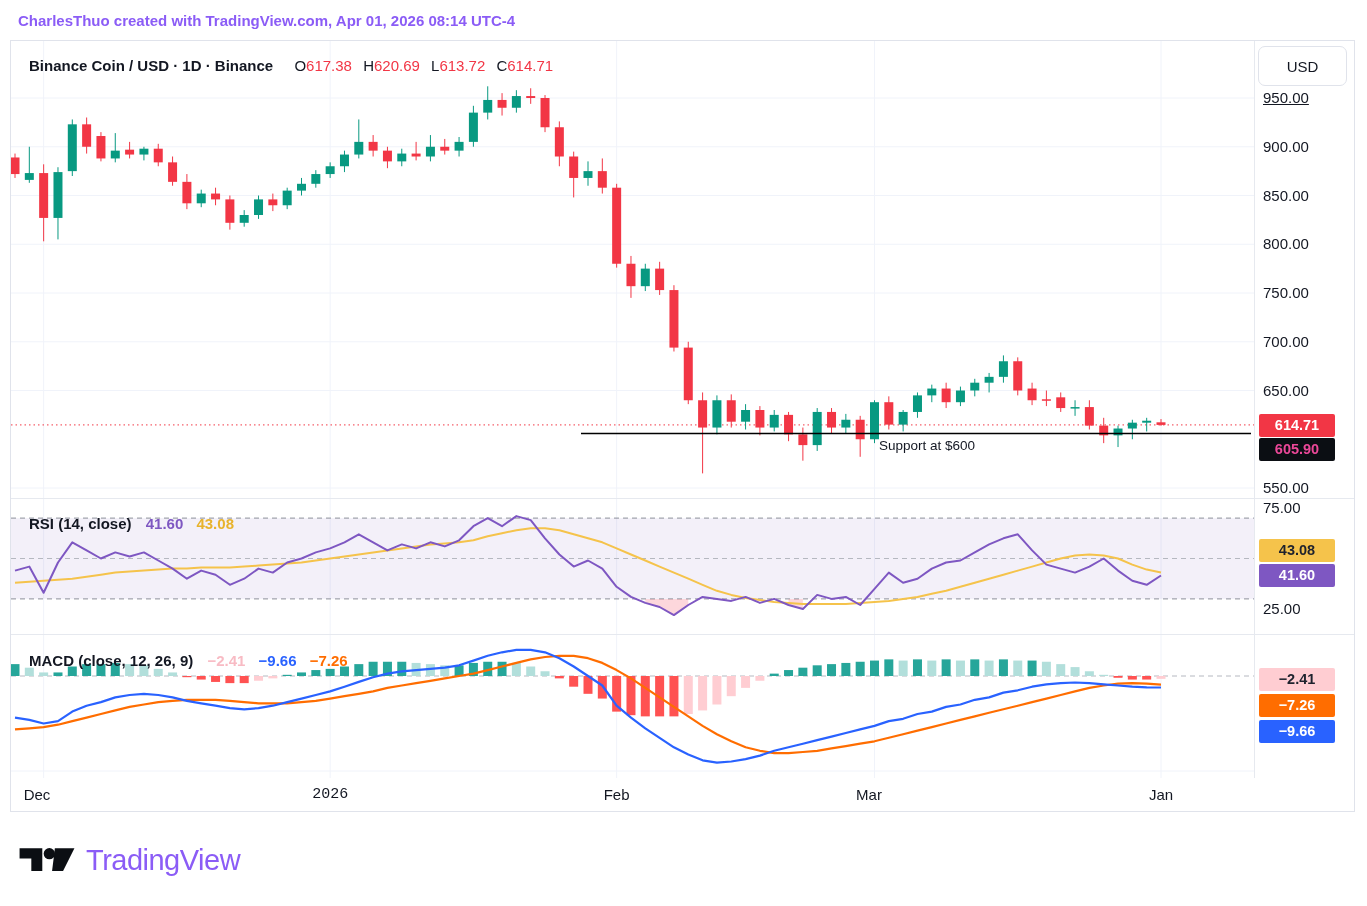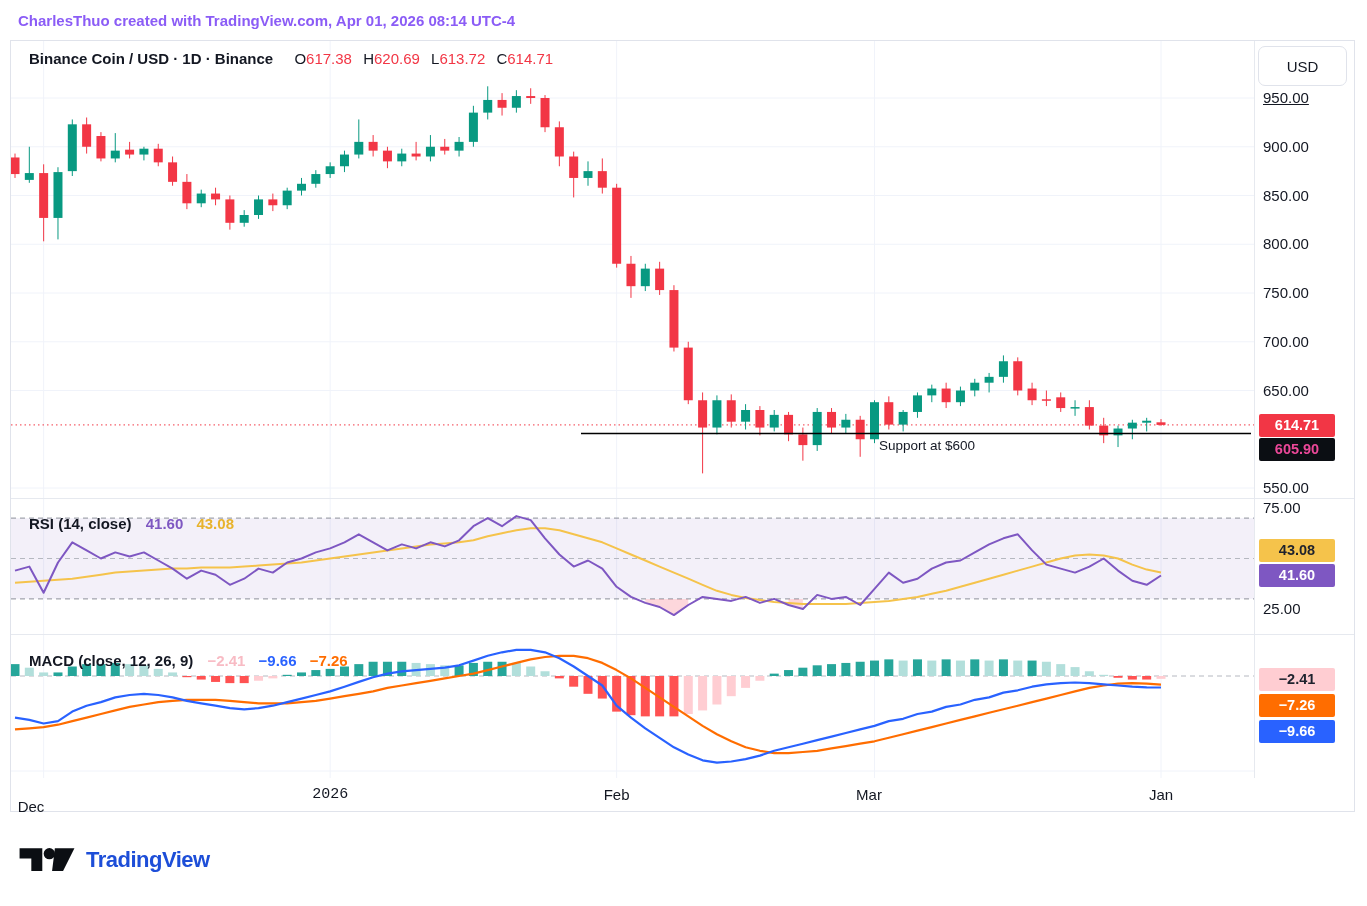--- a/index.html
+++ b/index.html
@@ -13,21 +13,21 @@
   .legend .t{font-weight:600;color:#131722;margin-right:10px;}
   .legend .v{font-weight:600;margin-right:9px;}
   .ohlc-l{color:#131722;margin-left:7px;}
   .ohlc-v{color:#F23645;}
   .usd-btn{position:absolute;left:1247px;top:5px;width:87px;height:38px;border:1px solid #E0E3EB;border-radius:7px;background:#fff;font-size:15px;font-weight:500;color:#131722;display:flex;align-items:center;justify-content:center;cursor:pointer;z-index:6;}
   .tick{position:absolute;left:1252px;font-size:15px;color:#131722;line-height:18px;}
   .badge{position:absolute;left:1248px;width:76px;height:23px;border-radius:2px;font-size:14.5px;font-weight:700;text-align:center;line-height:23px;z-index:5;}
   .time-axis{position:absolute;left:0;top:737px;width:1343px;height:33px;background:#fff;}
   .time-label{position:absolute;top:8px;transform:translateX(-50%);font-size:15px;font-weight:500;color:#131722;}
   .logo{position:absolute;left:18px;top:840px;display:flex;align-items:center;gap:10px;cursor:pointer;}
-  .logo-text{font-size:22px;font-weight:700;color:#1d4ed8;letter-spacing:-0.5px;}
+  .logo-text{font-size:29px;font-weight:400;color:#8b5cf6;letter-spacing:-0.5px;}
 </style>
 </head>
 <body>
 
 <div class="attribution">CharlesThuo created with TradingView.com, Apr 01, 2026 08:14 UTC-4</div>
 
 <div id="chart">
 
   <svg id="price-svg" class="panel" width="1243" height="457" style="top:0">
       <line x1="0" x2="1243" y1="57" y2="57" stroke="#F0F3FA"></line>
@@ -309,21 +309,21 @@
       <rect x="1073.875" y="37.25" width="9" height="4.75" fill="#B2DFDB"></rect>
       <rect x="1088.2" y="40.8125" width="9" height="1.1875" fill="#B2DFDB"></rect>
       <rect x="1102.5249999999999" y="42" width="9" height="1.78125" fill="#FF5252"></rect>
       <rect x="1116.85" y="42" width="9" height="3.5625" fill="#FF5252"></rect>
       <rect x="1131.175" y="42" width="9" height="3.5625" fill="#FF5252"></rect>
       <rect x="1145.5" y="42" width="9" height="2.8500000000000014" fill="#FFCDD2"></rect>
       <polyline points="4.0,95.4 18.3,94.3 32.6,93.1 47.0,90.7 61.3,87.1 75.6,83.6 89.9,80.0 104.3,76.4 118.6,72.9 132.9,70.5 147.3,68.1 161.6,66.9 175.9,65.8 190.2,65.8 204.5,65.8 218.9,66.9 233.2,68.1 247.5,69.3 261.8,69.3 276.2,69.3 290.5,68.1 304.8,66.9 319.1,64.6 333.5,62.2 347.8,59.8 362.1,57.4 376.4,53.9 390.8,51.5 405.1,49.1 419.4,46.8 433.8,44.4 448.1,42.0 462.4,39.6 476.7,36.1 491.0,32.5 505.4,28.9 519.7,25.4 534.0,23.0 548.4,21.8 562.7,21.8 577.0,24.2 591.3,28.9 605.6,36.1 620.0,44.4 634.3,53.9 648.6,63.4 662.9,72.9 677.3,82.4 691.6,91.9 705.9,100.2 720.3,107.3 734.6,113.3 748.9,116.8 763.2,119.2 777.5,119.2 791.9,118.0 806.2,116.8 820.5,114.4 834.8,112.1 849.2,109.7 863.5,107.3 877.8,103.8 892.1,100.2 906.5,96.6 920.8,93.1 935.1,89.5 949.4,85.9 963.8,82.4 978.1,78.8 992.4,75.3 1006.8,71.7 1021.1,68.1 1035.4,64.6 1049.7,61.0 1064.0,57.4 1078.4,53.9 1092.7,51.5 1107.0,49.7 1121.3,49.1 1135.7,49.7 1150.0,50.6" fill="none" stroke="#FF6D00" stroke-width="2.2" stroke-linejoin="round"></polyline>
       <polyline points="4.0,83.6 18.3,85.9 32.6,89.5 47.0,87.1 61.3,77.6 75.6,71.7 89.9,68.1 104.3,63.4 118.6,61.0 132.9,59.8 147.3,61.0 161.6,63.4 175.9,66.9 190.2,69.3 204.5,71.7 218.9,74.1 233.2,75.3 247.5,74.1 261.8,71.7 276.2,68.1 290.5,64.6 304.8,61.0 319.1,57.4 333.5,52.7 347.8,47.9 362.1,43.2 376.4,39.6 390.8,37.3 405.1,36.1 419.4,34.9 433.8,33.7 448.1,31.3 462.4,26.6 476.7,21.8 491.0,18.3 505.4,15.9 519.7,15.9 534.0,18.3 548.4,24.2 562.7,32.5 577.0,42.0 591.3,51.5 605.6,71.7 620.0,83.6 634.3,94.3 648.6,103.8 662.9,113.3 677.3,120.4 691.6,126.3 705.9,128.7 720.3,127.5 734.6,125.1 748.9,121.6 763.2,116.8 777.5,113.3 791.9,109.7 806.2,106.1 820.5,102.6 834.8,99.0 849.2,95.4 863.5,91.9 877.8,87.1 892.1,84.8 906.5,80.0 920.8,77.6 935.1,72.9 949.4,70.5 963.8,65.8 978.1,63.4 992.4,58.6 1006.8,56.3 1021.1,52.7 1035.4,50.3 1049.7,49.1 1064.0,48.5 1078.4,49.1 1092.7,50.3 1107.0,51.5 1121.3,52.7 1135.7,53.3 1150.0,53.5" fill="none" stroke="#2962FF" stroke-width="2.2" stroke-linejoin="round"></polyline>
     </svg>
 
-  <div class="legend" style="top:9px">
+  <div class="legend" style="top:16px">
     <span class="t">Binance Coin / USD · 1D · Binance</span>
     <span class="ohlc-l">O</span><span class="ohlc-v">617.38</span>
     <span class="ohlc-l">H</span><span class="ohlc-v">620.69</span>
     <span class="ohlc-l">L</span><span class="ohlc-v">613.72</span>
     <span class="ohlc-l">C</span><span class="ohlc-v">614.71</span>
   </div>
 
   <div class="legend" style="top:474px">
     <span class="t">RSI (14, close)</span>
     <span class="v" style="color:#7E57C2">41.60</span>
@@ -358,21 +358,21 @@
       <span class="tick" style="top: 737px;">−80.00</span>
       <div class="badge" style="top: 372.908px; background: rgb(242, 54, 69); color: rgb(255, 255, 255);">614.71</div>
       <div class="badge" style="top: 396.908px; background: rgb(11, 14, 19); color: #ec4899;">605.90</div>
       <div class="badge" style="top: 498.468px; background: rgb(245, 195, 75); color: rgb(30, 34, 45);">43.08</div>
       <div class="badge" style="top: 523.468px; background: rgb(126, 87, 194); color: rgb(255, 255, 255);">41.60</div>
       <div class="badge" style="top: 626.862px; background: rgb(255, 205, 210); color: rgb(30, 34, 45);">−2.41</div>
       <div class="badge" style="top: 652.862px; background: rgb(255, 109, 0); color: rgb(255, 255, 255);">−7.26</div>
       <div class="badge" style="top: 678.862px; background: rgb(41, 98, 255); color: rgb(255, 255, 255);">−9.66</div>
     </div>
   <div class="time-axis" id="time-axis">
-      <span class="time-label" style="left: 20px; margin-top: 12px;">Dec</span>
+      <span class="time-label" style="left: 26px;">Dec</span>
       <span class="time-label" style="left: 319.15px; font-family: Liberation Mono, monospace;">2026</span>
       <span class="time-label" style="left: 605.65px;">Feb</span>
       <span class="time-label" style="left: 858px;">Mar</span>
       <span class="time-label" style="left: 1150px;">Jan</span>
     </div>
 </div>
 
 <div class="logo">
   <svg width="58" height="40" viewBox="0 0 74 42">
     <path d="M2,6 H31 V35 H17 V19 H2 Z" fill="#0B0E13"></path>

